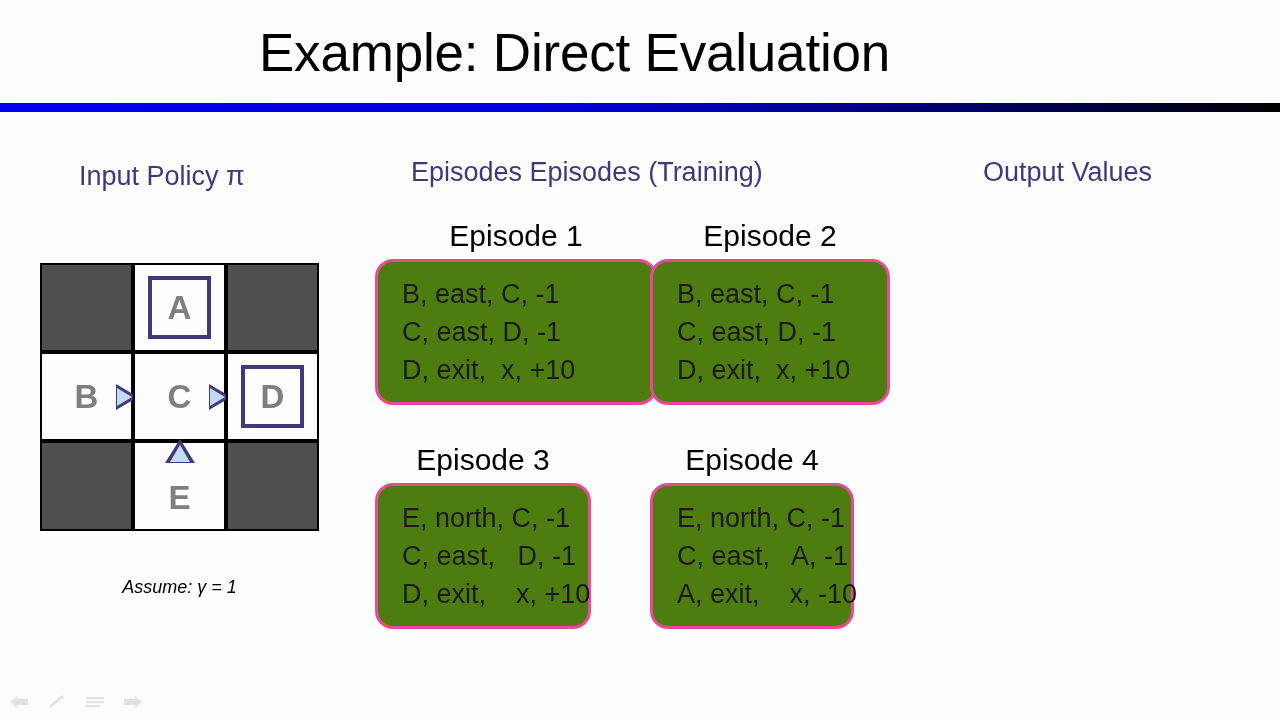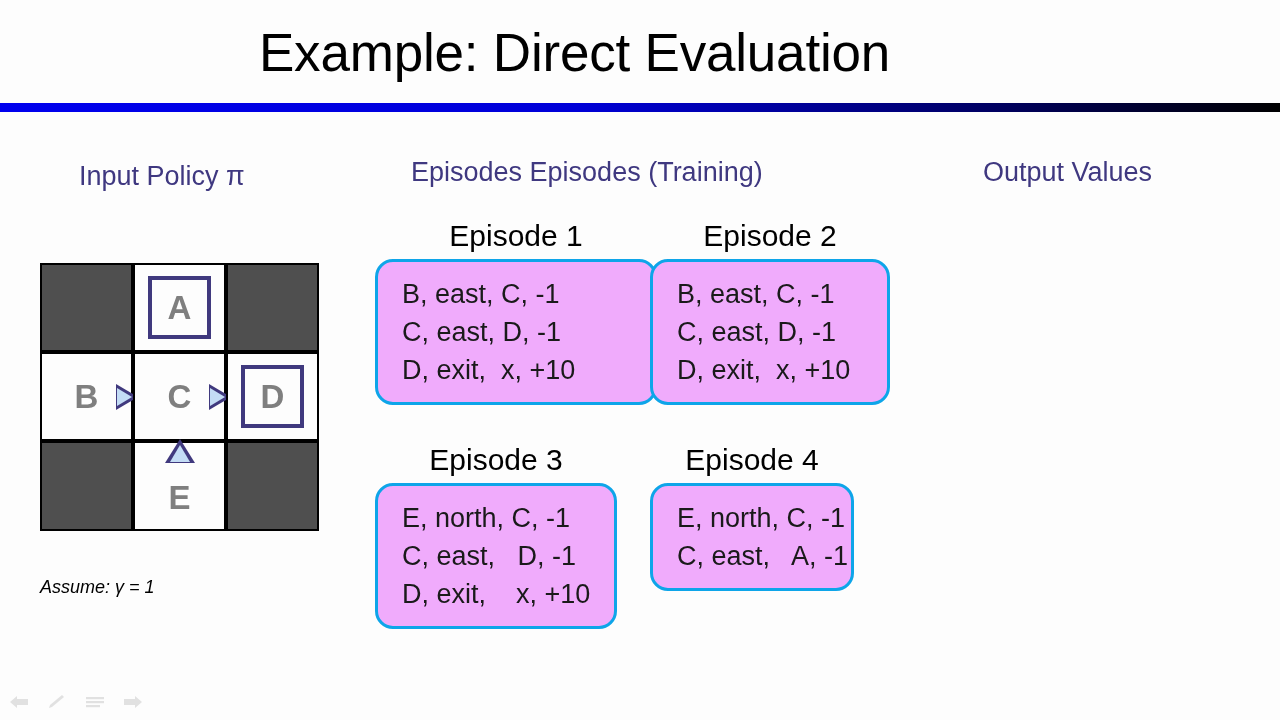--- a/index.html
+++ b/index.html
@@ -139,61 +139,61 @@
     border-right: 10px solid transparent;
     border-bottom: 17px solid #c3dcf5;
   }
   .cell-E .cell-letter { margin-top: 22px; }
 
   #assume-note {
     position: absolute;
     left: 40px;
     top: 577px;
     width: 279px;
-    text-align: left;
+    text-align: center;
     font-size: 18px;
     font-style: italic;
     color: #000000;
     white-space: nowrap;
   }
 
   
   .episode {
     position: absolute;
   }
   .episode-title {
     font-size: 30px;
     line-height: 36px;
     color: #000000;
     text-align: center;
     margin-bottom: 5px;
     white-space: nowrap;
   }
   .episode-box {
-    border: 3px solid #0ea5e9;
+    border: 3px solid #ec4899;
     border-radius: 18px;
-    background: #f0abfc;
+    background: #4d7c0f;
     padding: 13px 0 13px 0;
   }
   .episode-lines {
     display: inline-block;
     text-align: left;
     padding-left: 24px;
     padding-right: 18px;
   }
   .episode-line {
     font-size: 27px;
     line-height: 38px;
     color: #1a1a1a;
     white-space: pre;
   }
 
   #episode-1 { left: 375px; top: 218px; width: 282px; }
   #episode-2 { left: 650px; top: 218px; width: 240px; }
-  #episode-3 { left: 375px; top: 442px; width: 242px; }
+  #episode-3 { left: 375px; top: 442px; width: 216px; }
   #episode-4 { left: 650px; top: 442px; width: 204px; }
 
   
   #presenter-toolbar {
     position: absolute;
     left: 8px;
     bottom: 10px;
     display: flex;
     align-items: center;
     gap: 16px;
@@ -288,20 +288,21 @@
     </div>
   </div>
 </div>
 
 <div class="episode" id="episode-4">
   <div class="episode-title">Episode 4</div>
   <div class="episode-box">
     <div class="episode-lines">
       <div class="episode-line">E, north, C, -1</div>
       <div class="episode-line">C, east,   A, -1</div>
+      <div class="episode-line">A, exit,    x, -10</div>
     </div>
   </div>
 </div>
 
 <div id="presenter-toolbar">
   <span>
     <svg class="toolbar-icon" viewBox="0 0 22 16" aria-hidden="true">
       <path d="M9 2 L2 8 L9 14 L9 11 L20 11 L20 5 L9 5 Z" fill="#555555"></path>
     </svg>
   </span>

